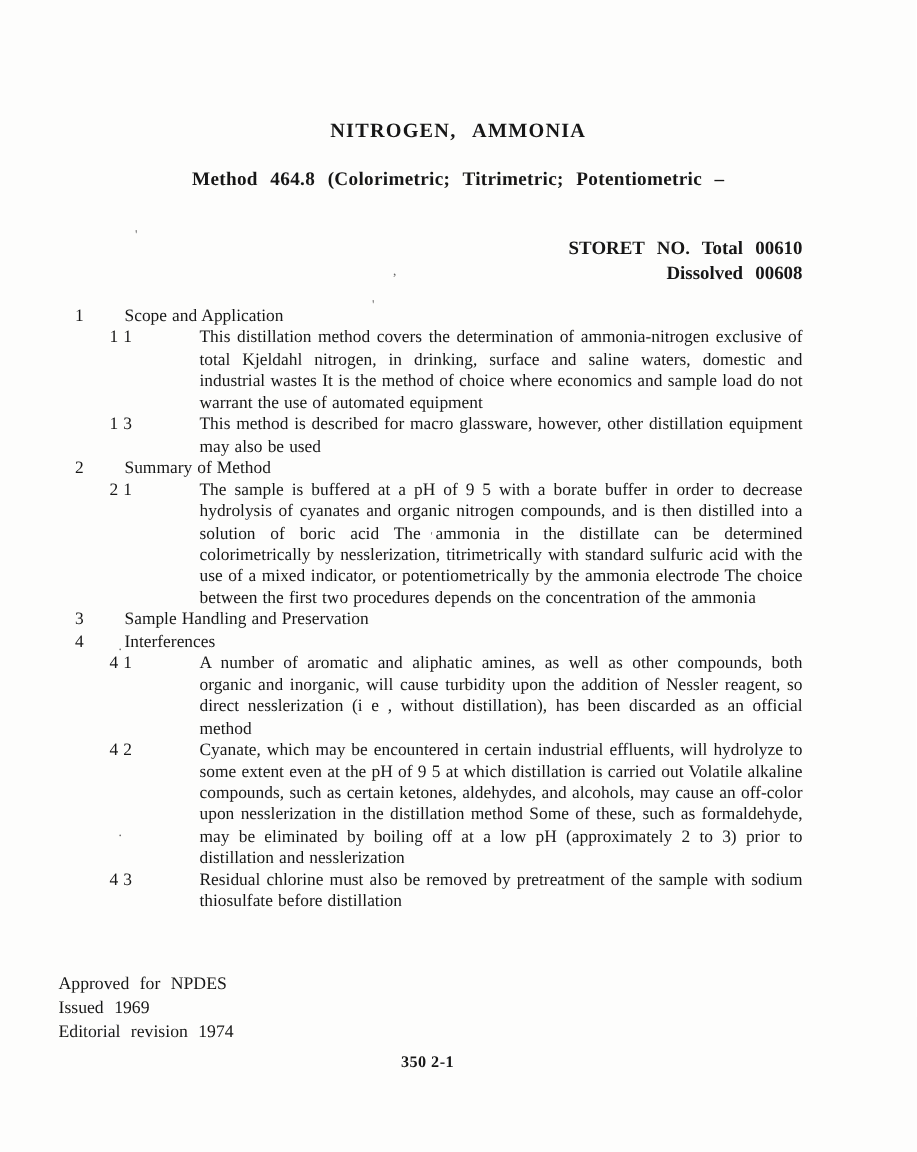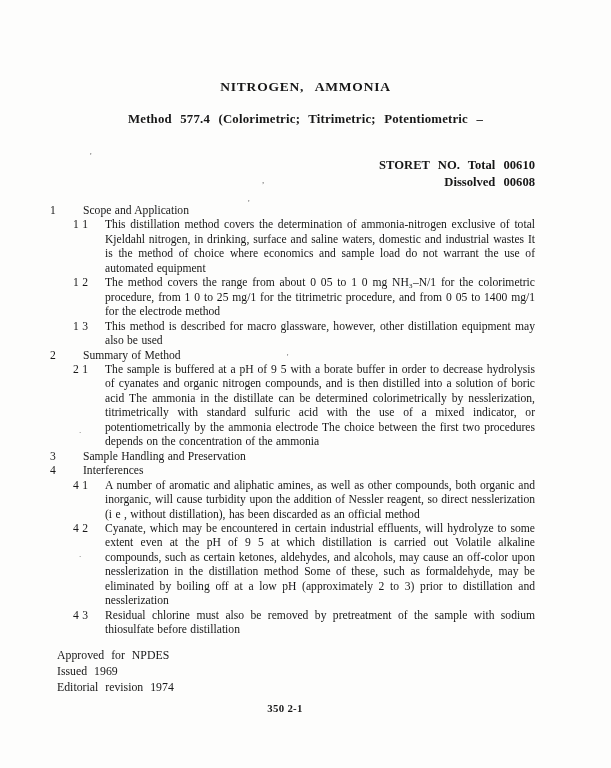--- a/index.html
+++ b/index.html
@@ -44,26 +44,26 @@
   .storet-line { display: block; }
   .body {
     position: absolute;
     left: 50px; top: 204px; width: 485px;
     font-size: 11.6px;
     line-height: 14.45px;
     word-spacing: 0.5px;
   }
   .sec-row { display: flex; }
   .sec-num { width: 33px; flex: none; }
-  .item-row { display: flex; margin-left: 23px; }
+  .item-row { display: flex; margin-left: 23px; gap: 28px; }
   .item-num { width: 32px; flex: none; }
   .item-text { flex: 1; text-align: justify; }
   .footer {
     position: absolute;
-    left: 57px; top: 648px;
+    left: 39px; top: 648px;
     font-size: 11.8px;
     line-height: 15.8px;
     word-spacing: 4px;
   }
   .footer-line { display: block; }
   .page-number {
     position: absolute;
     top: 702px; left: 0; width: 570px;
     text-align: center;
     font-weight: bold;
@@ -85,42 +85,38 @@
   .speck-6 { left: 79px;  top: 550px; }
 </style>
 </head>
 <body>
 
 <div class="page">
 
   <div class="doc-title">NITROGEN, AMMONIA</div>
 
   <div class="method-subtitle">
-    <span class="method-line">Method 577.4 (Colorimetric; Titrimetric; Potentiometric –</span>
+    <span class="method-line">Method 464.8 (Colorimetric; Titrimetric; Potentiometric –</span>
   </div>
 
   <div class="storet">
     <span class="storet-line">STORET NO. Total 00610</span>
     <span class="storet-line">Dissolved 00608</span>
   </div>
 
   <div class="body">
 
     <div class="sec">
       <div class="sec-row">
         <span class="sec-num">1</span>
         <span class="sec-title">Scope and Application</span>
       </div>
       <div class="item-row">
         <span class="item-num">1 1</span>
         <div class="item-text">This distillation method covers the determination of ammonia-nitrogen exclusive of total Kjeldahl nitrogen, in drinking, surface and saline waters, domestic and industrial wastes It is the method of choice where economics and sample load do not warrant the use of automated equipment</div>
-      </div>
-      <div class="item-row">
-        <span class="item-num">1 2</span>
-        <div class="item-text">The method covers the range from about 0 05 to 1 0 mg NH₃–N/1 for the colorimetric procedure, from 1 0 to 25 mg/1 for the titrimetric procedure, and from 0 05 to 1400 mg/1 for the electrode method</div>
       </div>
       <div class="item-row">
         <span class="item-num">1 3</span>
         <div class="item-text">This method is described for macro glassware, however, other distillation equipment may also be used</div>
       </div>
     </div>
 
     <div class="sec">
       <div class="sec-row">
         <span class="sec-num">2</span>

